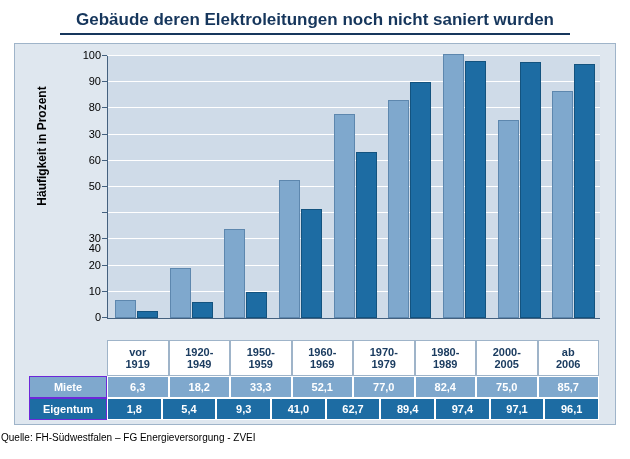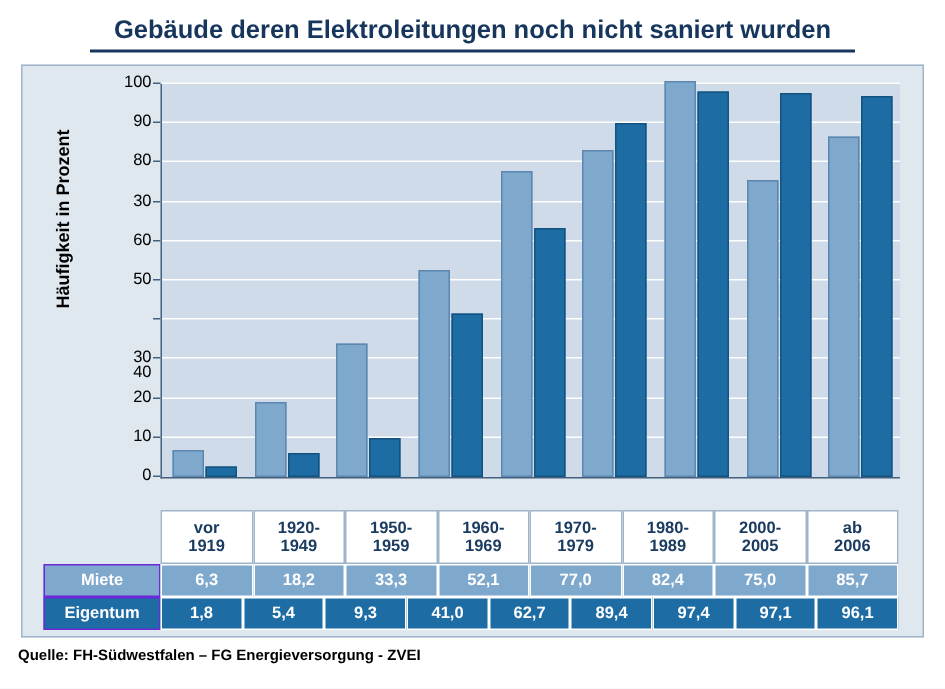--- a/index.html
+++ b/index.html
@@ -155,25 +155,24 @@
     flex-direction: column;
   }
   #cat-row .rowhead {
     background: transparent;
     border: none;
   }
   #row-miete .cell, #row-miete .rowhead { height: 22px; background: #7fa8cd; color: #ffffff; font-weight: bold; }
   #row-eigentum .cell, #row-eigentum .rowhead { height: 22px; background: #1d6ca3; color: #ffffff; font-weight: bold; }
   #source {
     position: absolute;
-    left: 12px;
+    left: 1px;
     top: 432px;
     font-size: 10px;
     color: #000000;
-    font-weight: bold;
   }
 </style>
 </head>
 <body>
 
 <div id="page">
 
   <div id="title">Gebäude deren Elektroleitungen noch nicht saniert wurden</div>
   <div id="title-rule"></div>
 

